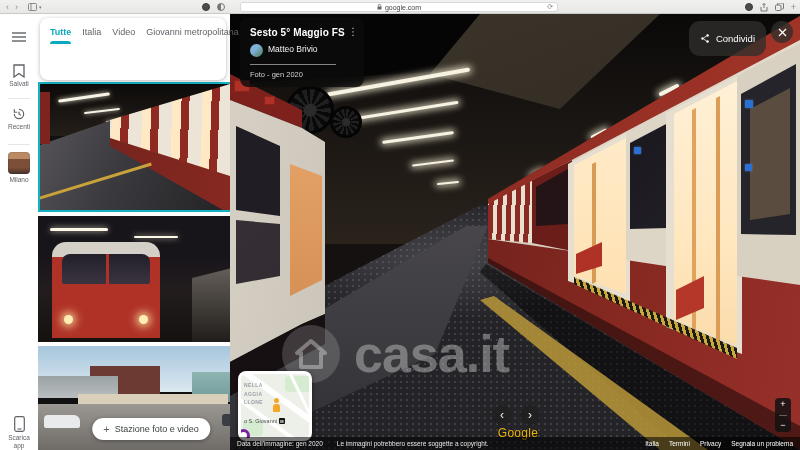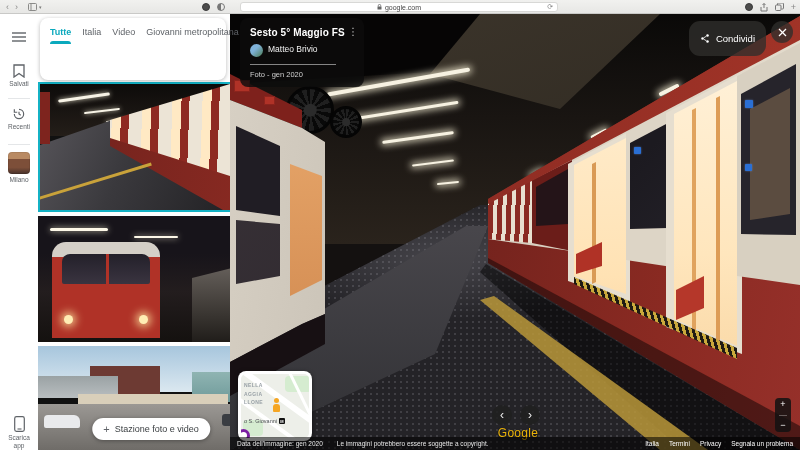--- a/index.html
+++ b/index.html
@@ -403,20 +403,28 @@
       <div class="shape nt-lip"></div>
       <div class="shape nt-hazard"></div>
       <div class="shape nt-skirtShadow"></div>
       <div class="shape nt-shadow"></div>
       <div class="shape v-yellow"></div>
       <div class="bluesign" style="left:404px;top:133px;width:7px;height:7px;"></div>
       <div class="bluesign" style="left:515px;top:86px;width:8px;height:8px;"></div>
       <div class="bluesign" style="left:515px;top:150px;width:7px;height:7px;"></div>
     </div>
 
+    <div class="wm">
+      <div class="wm-circle">
+        <svg width="34" height="32" viewBox="0 0 34 32">
+            <path d="M17 3 3 15h4v14h20V15h4z" fill="none" stroke="rgba(235,235,235,.85)" stroke-width="4" stroke-linejoin="round"></path>
+          </svg>
+      </div>
+      <div class="wm-text">casa.it</div>
+    </div>
 
     <div class="capCard">
       <div class="capTitle">Sesto 5° Maggio FS</div>
       <div class="capDots">⋮</div>
       <div class="capAuthor">
         <div class="avatar"></div>
         <span>Matteo Brivio</span>
       </div>
       <div class="capDivider"></div>
       <div class="capMeta">Foto - gen 2020</div>

